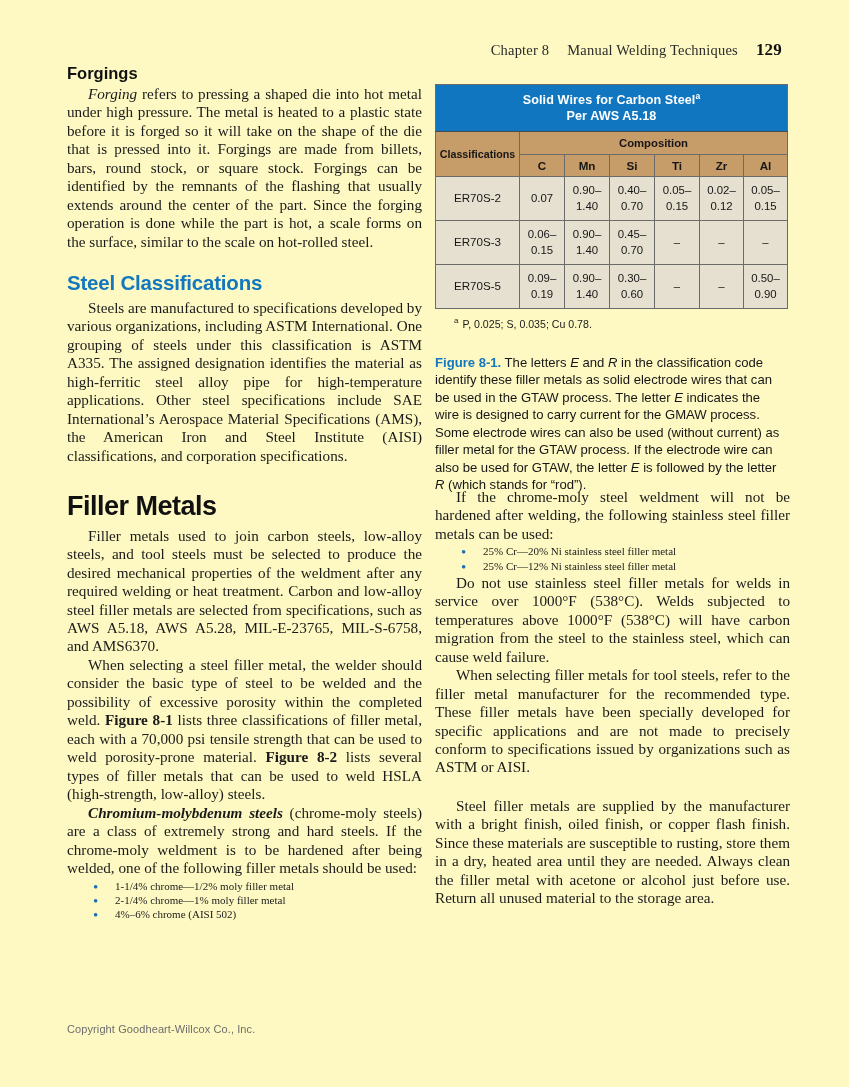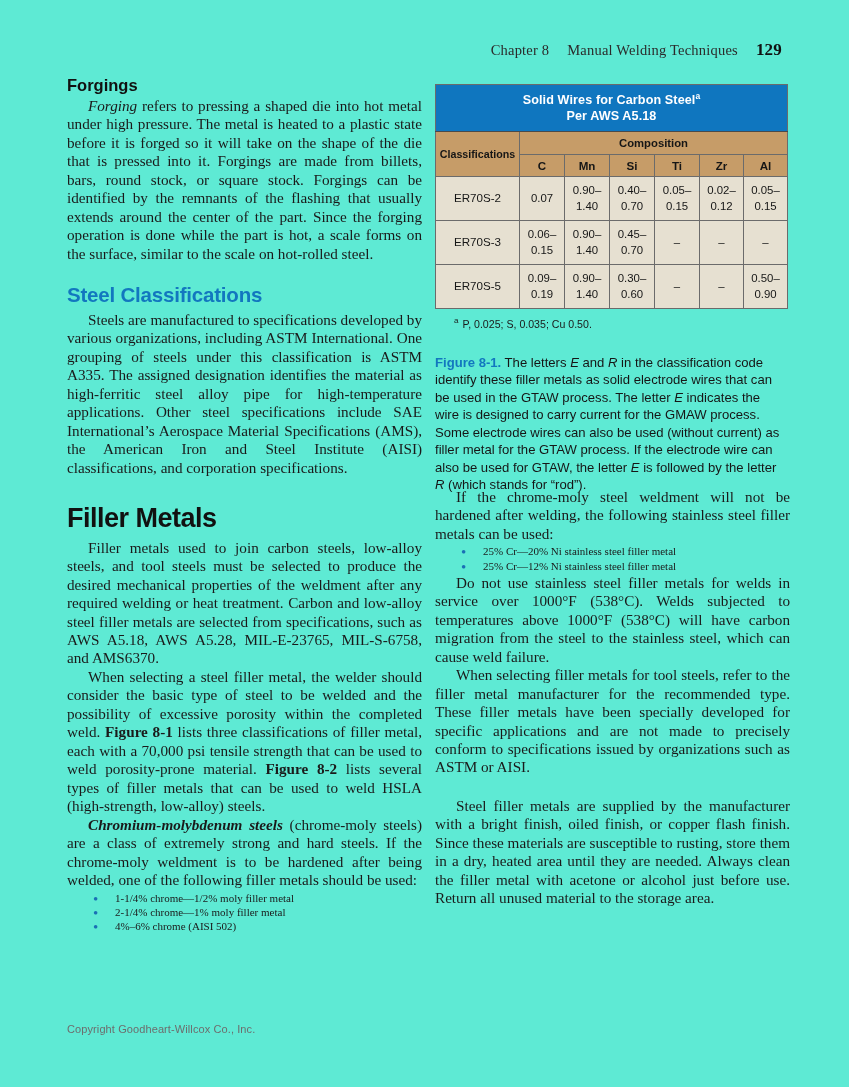--- a/index.html
+++ b/index.html
@@ -12,21 +12,21 @@
     height: 1087px;
     position: relative;
     font-family: "Liberation Serif", serif;
     color: #1a1a1a;
     overflow: hidden;
   }
 
   .page {
     position: absolute;
     inset: 0;
-    background: #5eead4;
+    background: #fef9c3;
   }
 
   
   .runhead {
     position: absolute;
     top: 40px;
     right: 67px;
     display: flex;
     align-items: baseline;
     gap: 18px;
@@ -39,21 +39,21 @@
   .runhead .title { white-space: nowrap; }
   .runhead .folio {
     font-weight: bold;
     font-size: 17px;
     color: #111;
   }
 
   
   .col {
     position: absolute;
-    top: 76px;
+    top: 64px;
     width: 355px;
   }
   .col-left  { left: 67px; }
   .col-right { left: 435px; }
 
   h2.sec {
     font-family: "Liberation Sans", sans-serif;
     font-size: 20.5px;
     font-weight: bold;
     color: #1277bf;
@@ -297,21 +297,21 @@
         <td class="t-cell"><span>0.90–</span><span class="l2">1.40</span></td>
         <td class="t-cell"><span>0.30–</span><span class="l2">0.60</span></td>
         <td class="t-cell"><span>–</span><span class="l2"></span></td>
         <td class="t-cell"><span>–</span><span class="l2"></span></td>
         <td class="t-cell"><span>0.50–</span><span class="l2">0.90</span></td>
       </tr>
     </tbody>
       </table>
 
     <div class="footnote">
-      <sup>a</sup><span>P, 0.025; S, 0.035; Cu 0.50.</span>
+      <sup>a</sup><span>P, 0.025; S, 0.035; Cu 0.78.</span>
     </div>
 
     <div class="figcap">
       <span class="lbl">Figure 8-1.</span><span> The letters <i>E</i> and <i>R</i> in the classification code identify these filler metals as solid electrode wires that can be used in the GTAW process. The letter <i>E</i> indicates the wire is designed to carry current for the GMAW process. Some electrode wires can also be used (without current) as filler metal for the GTAW process. If the electrode wire can also be used for GTAW, the letter <i>E</i> is followed by the letter <i>R</i> (which stands for “rod”).</span>
     </div>
   </div>
 
   <div class="col col-right" style="top:488px;">
     <p class="body">If the chrome-moly steel weldment will not be hardened after welding, the following stainless steel filler metals can be used:</p>
 

